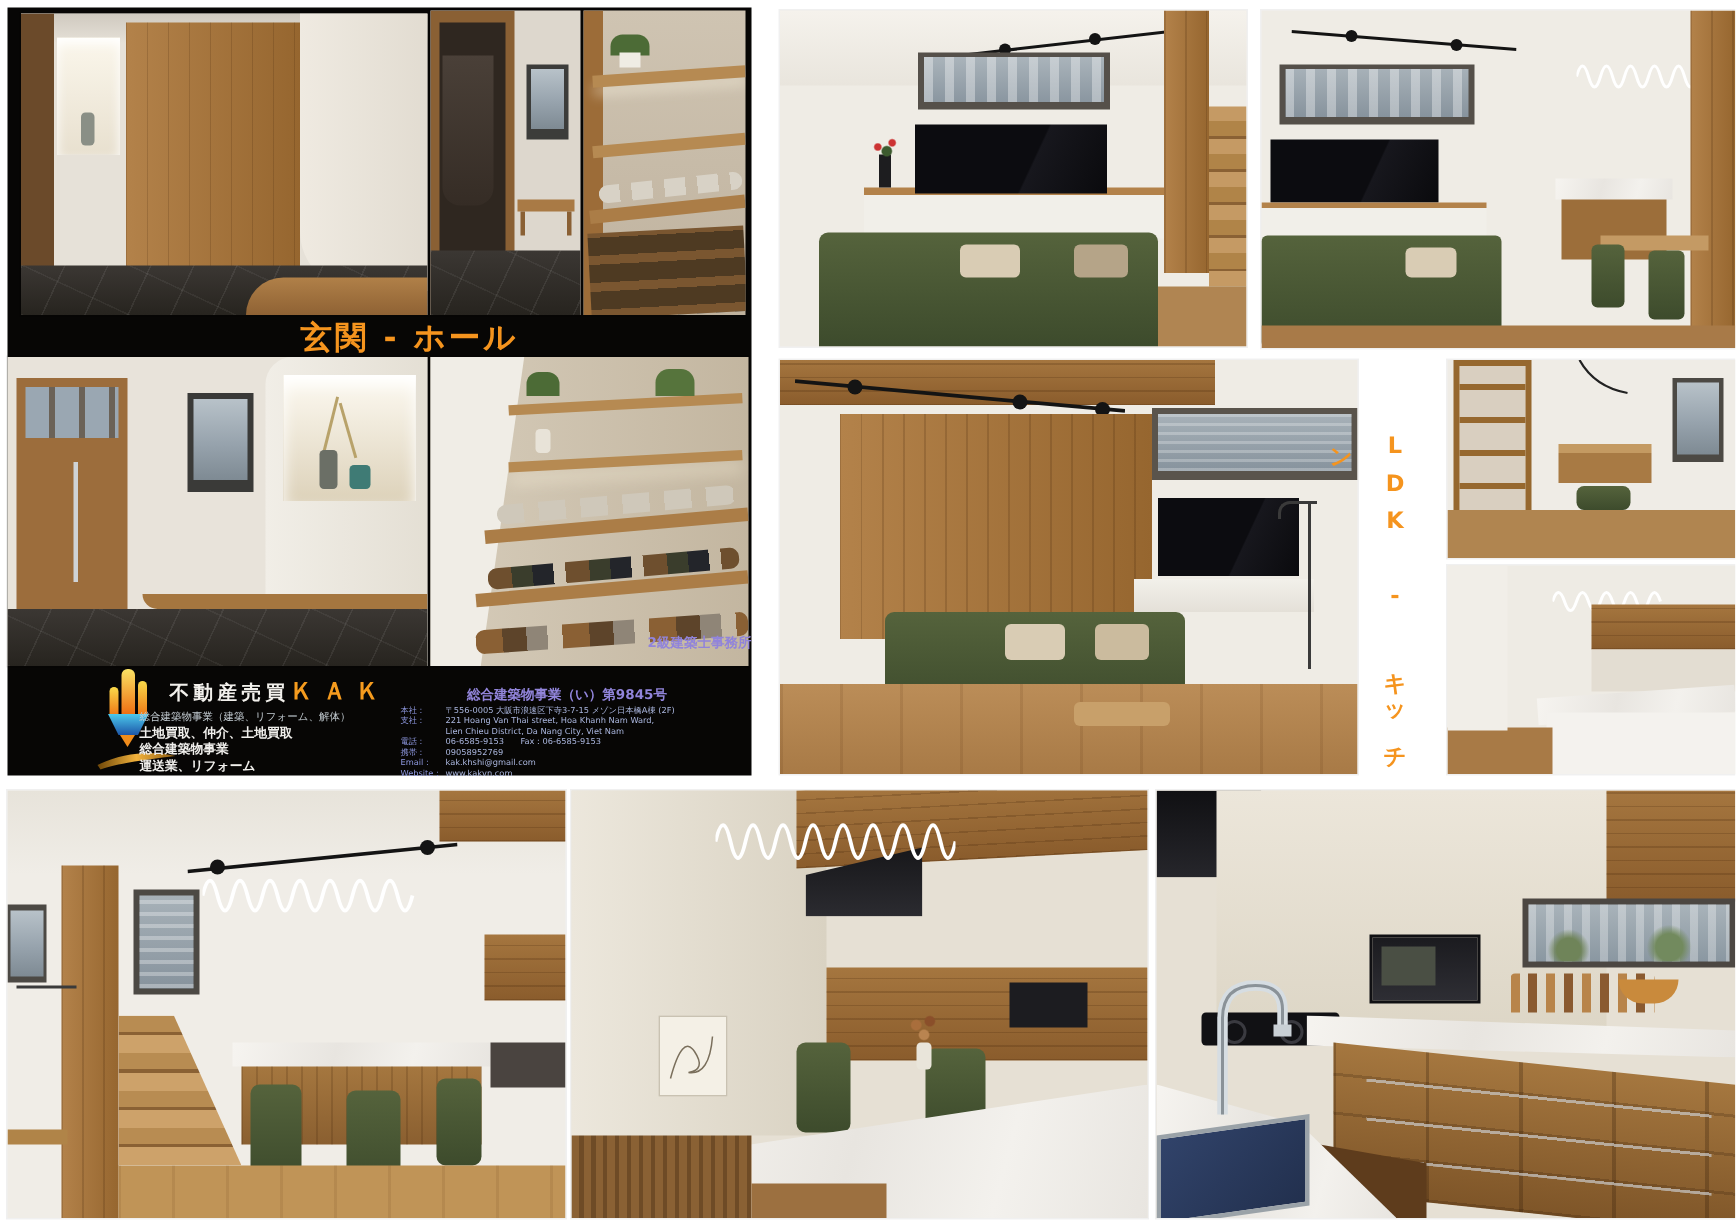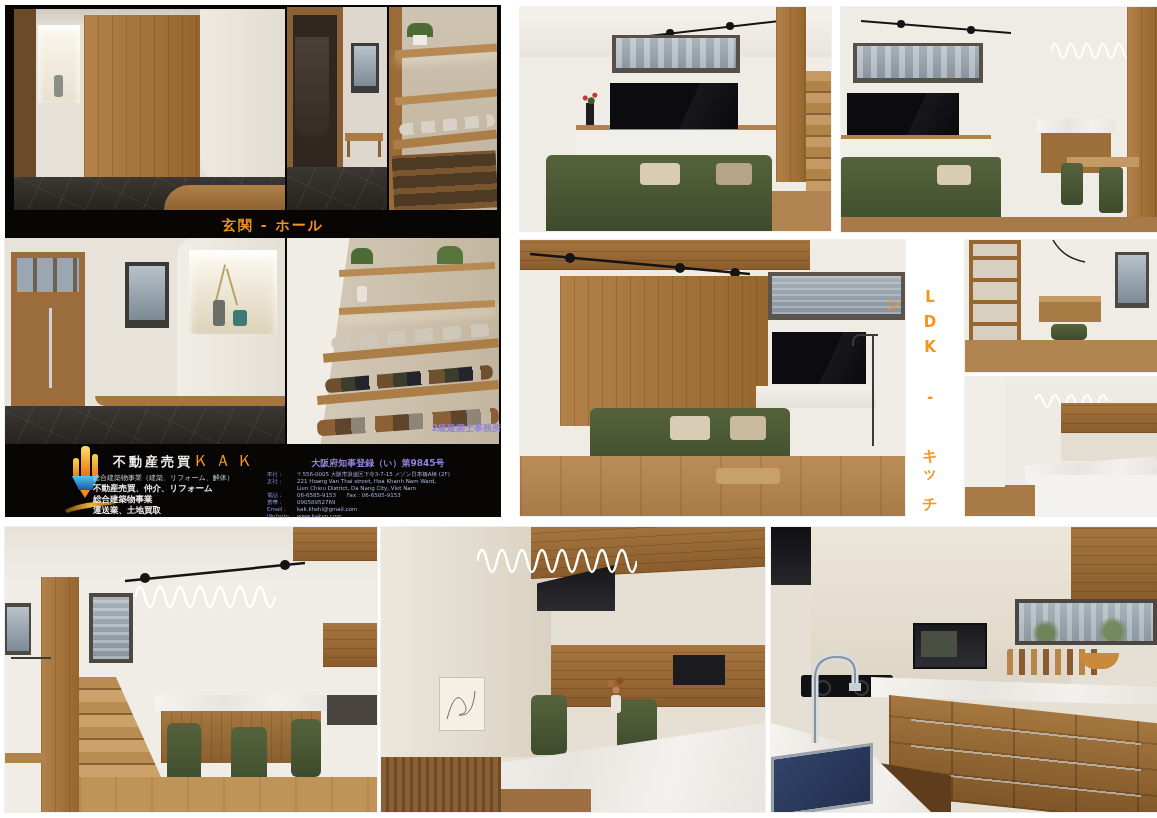--- a/index.html
+++ b/index.html
@@ -2,28 +2,28 @@
 <html><head>
 <meta charset="utf-8">
 <style>
   html,body{margin:0;padding:0;background:#ffffff;}
   .board{position:relative;width:1157px;height:818px;background:#ffffff;
          font-family:"DejaVu Sans",sans-serif;overflow:hidden;}
   .ph{position:absolute;overflow:hidden;box-shadow:0 0 0 1px rgba(0,0,0,.06);background:#e9e4dc;}
   .s{position:absolute;}
   .panel{position:absolute;left:5px;top:5px;width:496px;height:512px;background:#070605;}
   .cap{position:absolute;font-weight:bold;color:#f5941e;}
-  .genkan{left:0;top:206px;width:496px;height:28px;text-align:center;font-size:14px;
+  .genkan{left:0;top:206px;width:496px;height:28px;text-align:center;font-size:21px;
           letter-spacing:2px;line-height:28px;padding-left:40px;box-sizing:border-box;}
   .ldk{left:912px;top:288px;width:36px;height:236px;writing-mode:vertical-rl;text-orientation:upright;
        font-size:15px;letter-spacing:7px;line-height:36px;text-align:left;}
   
   .cname{position:absolute;left:96px;top:446px;width:170px;text-align:center;white-space:nowrap;}
   .cname .pfx{font-size:13px;font-weight:bold;color:#f2f0ec;letter-spacing:3px;}
-  .cname .knm{font-size:16px;font-weight:normal;color:#f59b1e;letter-spacing:6px;margin-left:0;}
+  .cname .knm{font-size:16px;font-weight:bold;color:#f59b1e;letter-spacing:6px;margin-left:0;}
   .svc{position:absolute;left:88px;width:186px;text-align:left;white-space:nowrap;}
   .svc0{top:468px;font-size:7px;color:#c3ccd2;}
   .svcW{font-size:8.5px;font-weight:bold;color:#f0efec;}
   .lic{position:absolute;left:250px;width:246px;text-align:center;font-weight:bold;color:#9184da;white-space:nowrap;}
   .det{position:absolute;left:262px;top:466px;width:234px;font-size:5.5px;line-height:7px;color:#aab6de;}
   .drow{display:flex;white-space:nowrap;}
   .dl{width:30px;color:#8d97de;flex:0 0 30px;}
   .wood{background:repeating-linear-gradient(90deg,rgba(60,30,5,.18) 0 1px,rgba(0,0,0,0) 1px 14px),
         linear-gradient(90deg,#b3824a,#96662f);}
   .woodh{background:repeating-linear-gradient(0deg,rgba(60,30,5,.2) 0 1px,rgba(0,0,0,0) 1px 9px),
@@ -124,26 +124,26 @@
         </linearGradient>
           </defs>
         <path d="M2 12 C18 4 38 2 54 6 C38 8 14 11 4 15 Z" fill="url(#gg)"></path>
       </svg>
     </div>
 
     <div class="cname">
       <span class="pfx">不動産売買</span><span class="knm">ＫＡＫ</span>
     </div>
     <div class="svc svc0">総合建築物事業（建築、リフォーム、解体）</div>
-    <div class="svc svcW" style="top:478px;">不動産売買、仲介、リフォーム</div>
+    <div class="svc svcW" style="top:478px;">土地買取、仲介、土地買取</div>
     <div class="svc svcW" style="top:489px;">総合建築物事業</div>
-    <div class="svc svcW" style="top:500px;">運送業、土地買取</div>
+    <div class="svc svcW" style="top:500px;">運送業、リフォーム</div>
 
     <div class="lic" style="top:417px;font-size:9px;text-align:right;">2級建築士事務所</div>
-    <div class="lic" style="top:452px;font-size:9px;">大阪府知事登録（い）第9845号</div>
+    <div class="lic" style="top:452px;font-size:9px;">総合建築物事業（い）第9845号</div>
 
     <div class="det">
       <div class="drow">
           <span class="dl">本社 :</span>
           <span>〒556-0005 大阪市浪速区下寺3-7-15 メゾン日本橋A棟 (2F)</span>
         </div>
       <div class="drow">
           <span class="dl">支社 :</span>
           <span>221 Hoang Van Thai street, Hoa Khanh Nam Ward,</span>
         </div>

